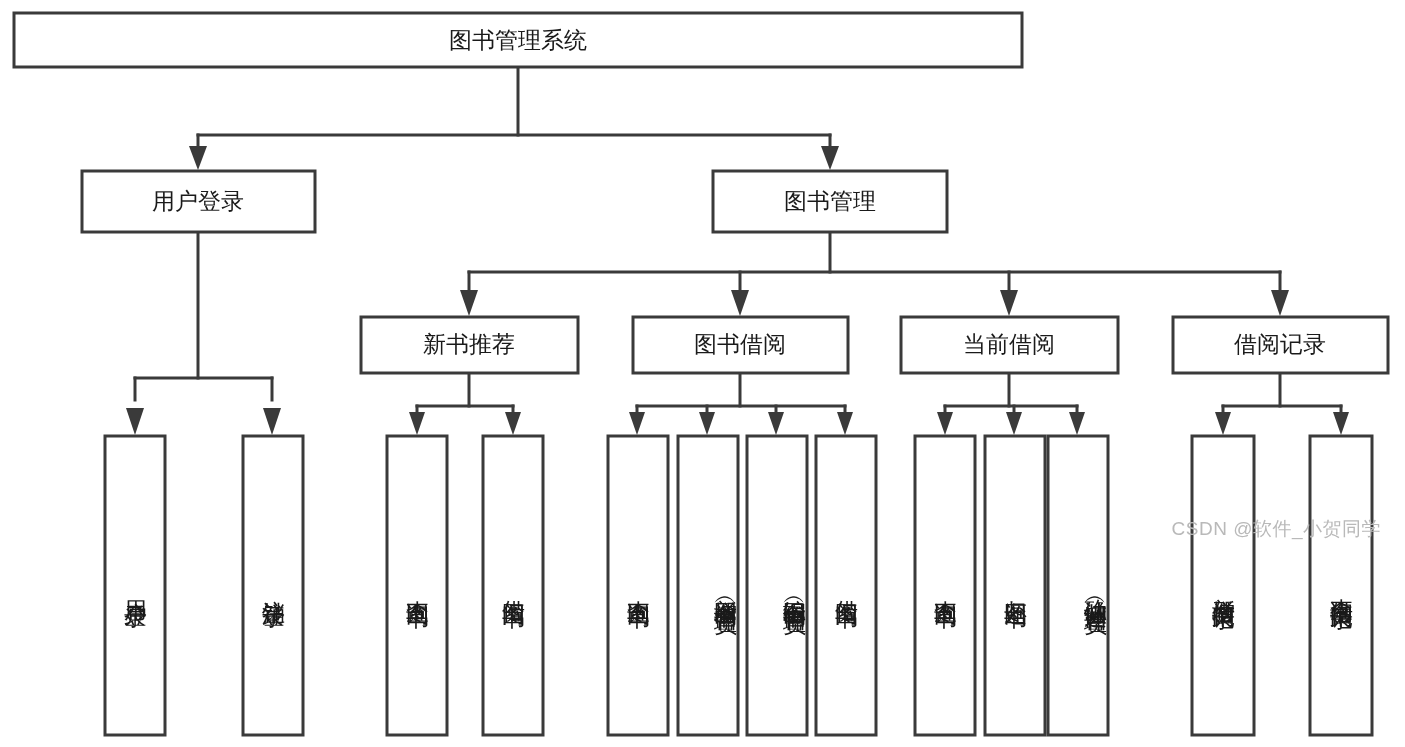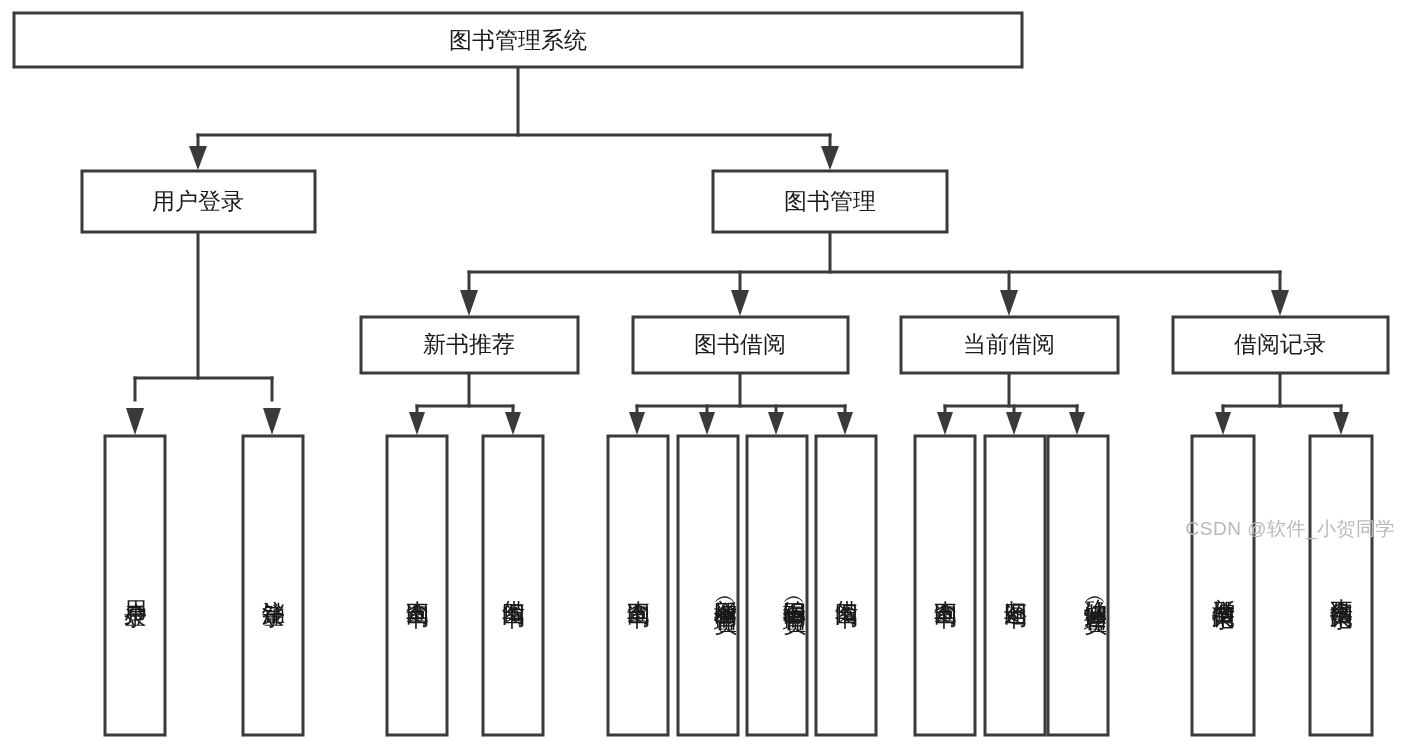--- a/index.html
+++ b/index.html
@@ -58,21 +58,21 @@
     color: #1a1a1a;
     letter-spacing: 2px;
     display: flex;
     align-items: center;
     justify-content: center;
     pointer-events: none;
     white-space: nowrap;
   }
   .watermark {
     position: absolute;
-    right: 10px;
+    right: 24px;
     bottom: 6px;
     font-family: "Liberation Sans", "DejaVu Sans", sans-serif;
     font-size: 19px;
     color: #b9b9b9;
     letter-spacing: 0.5px;
     white-space: nowrap;
   }
 </style>
 </head>
 <body>

